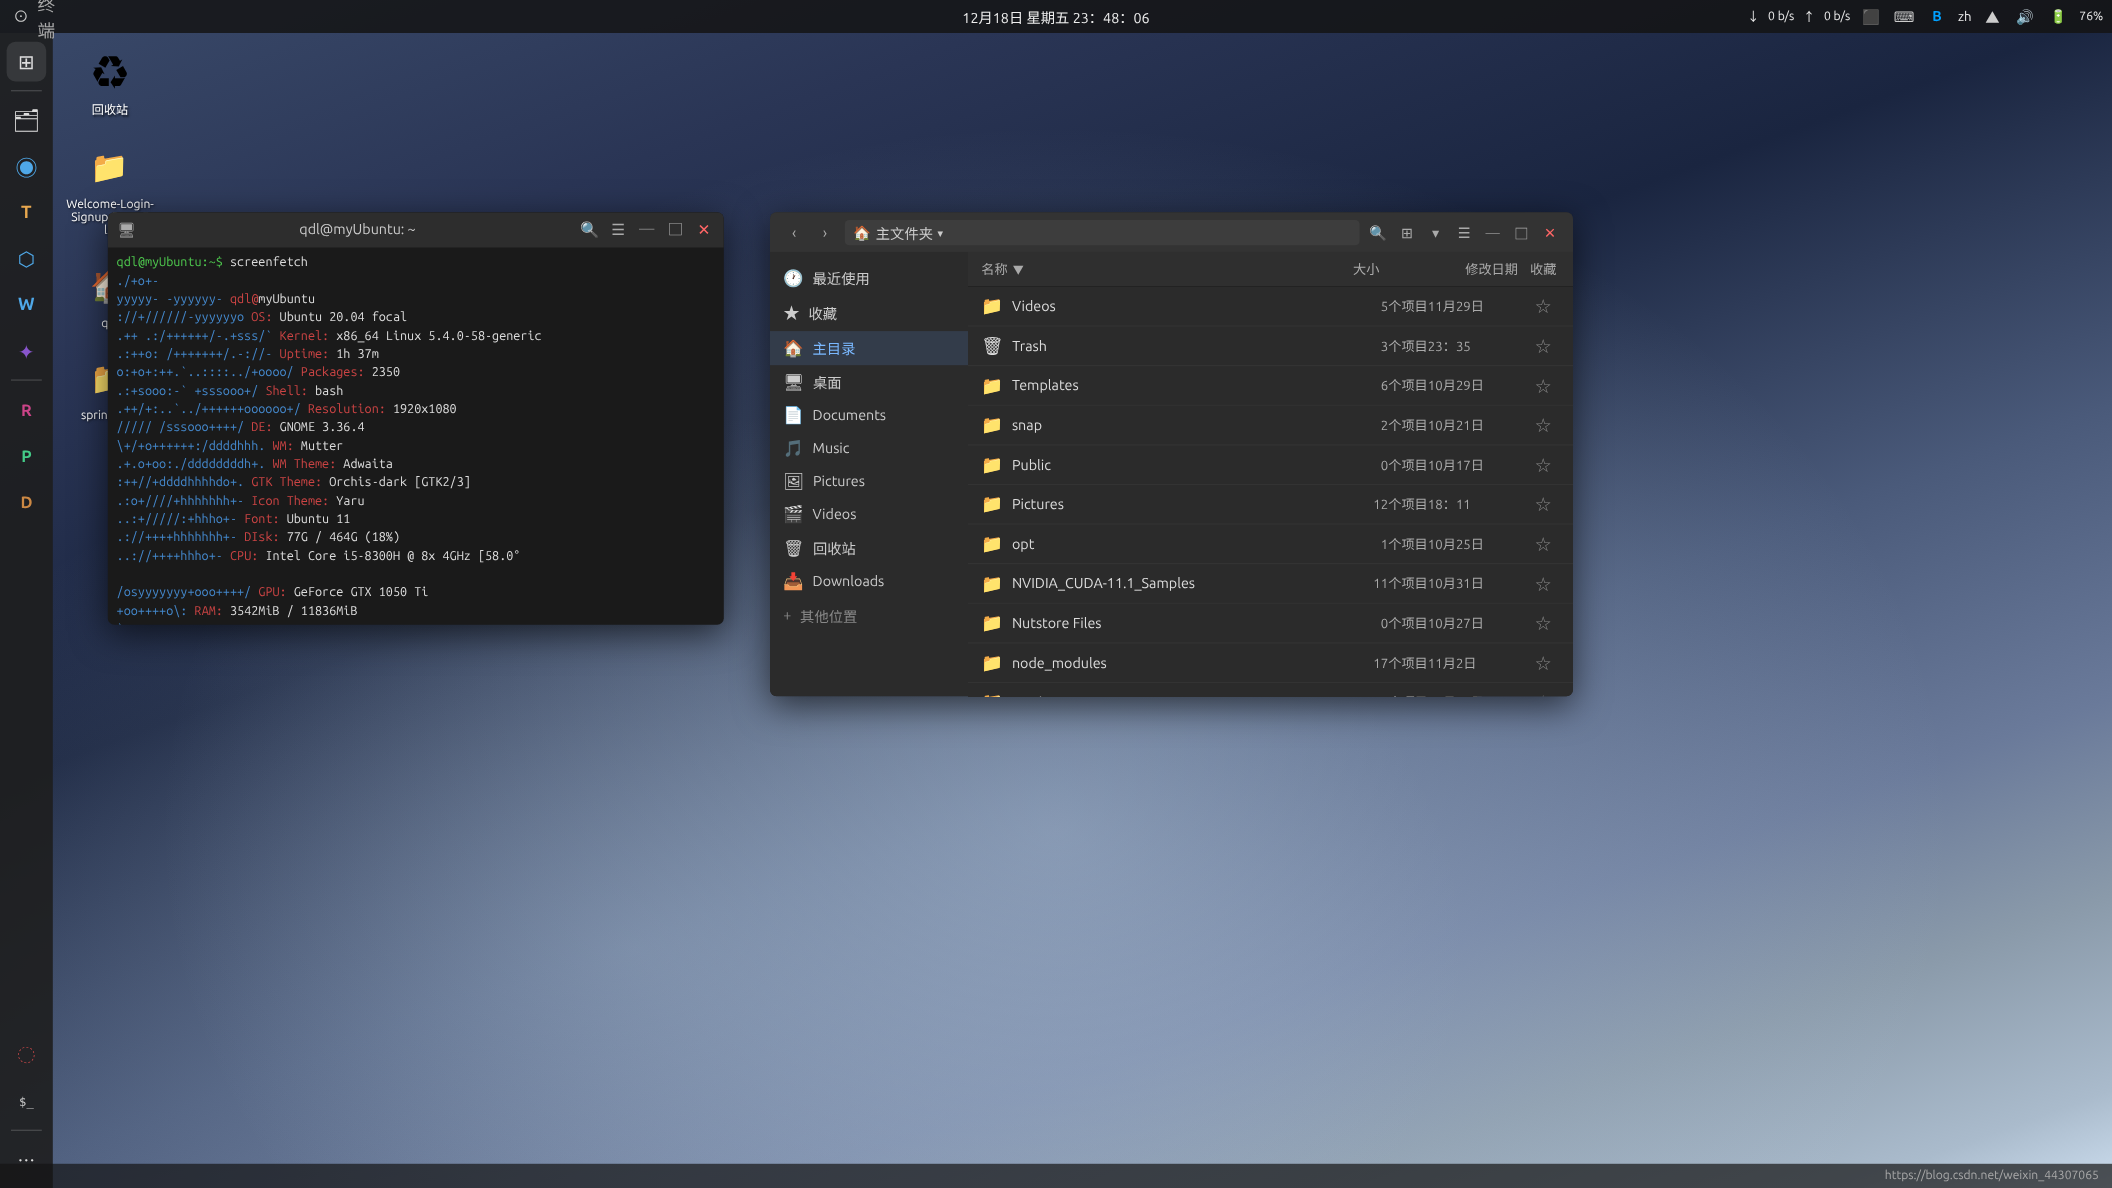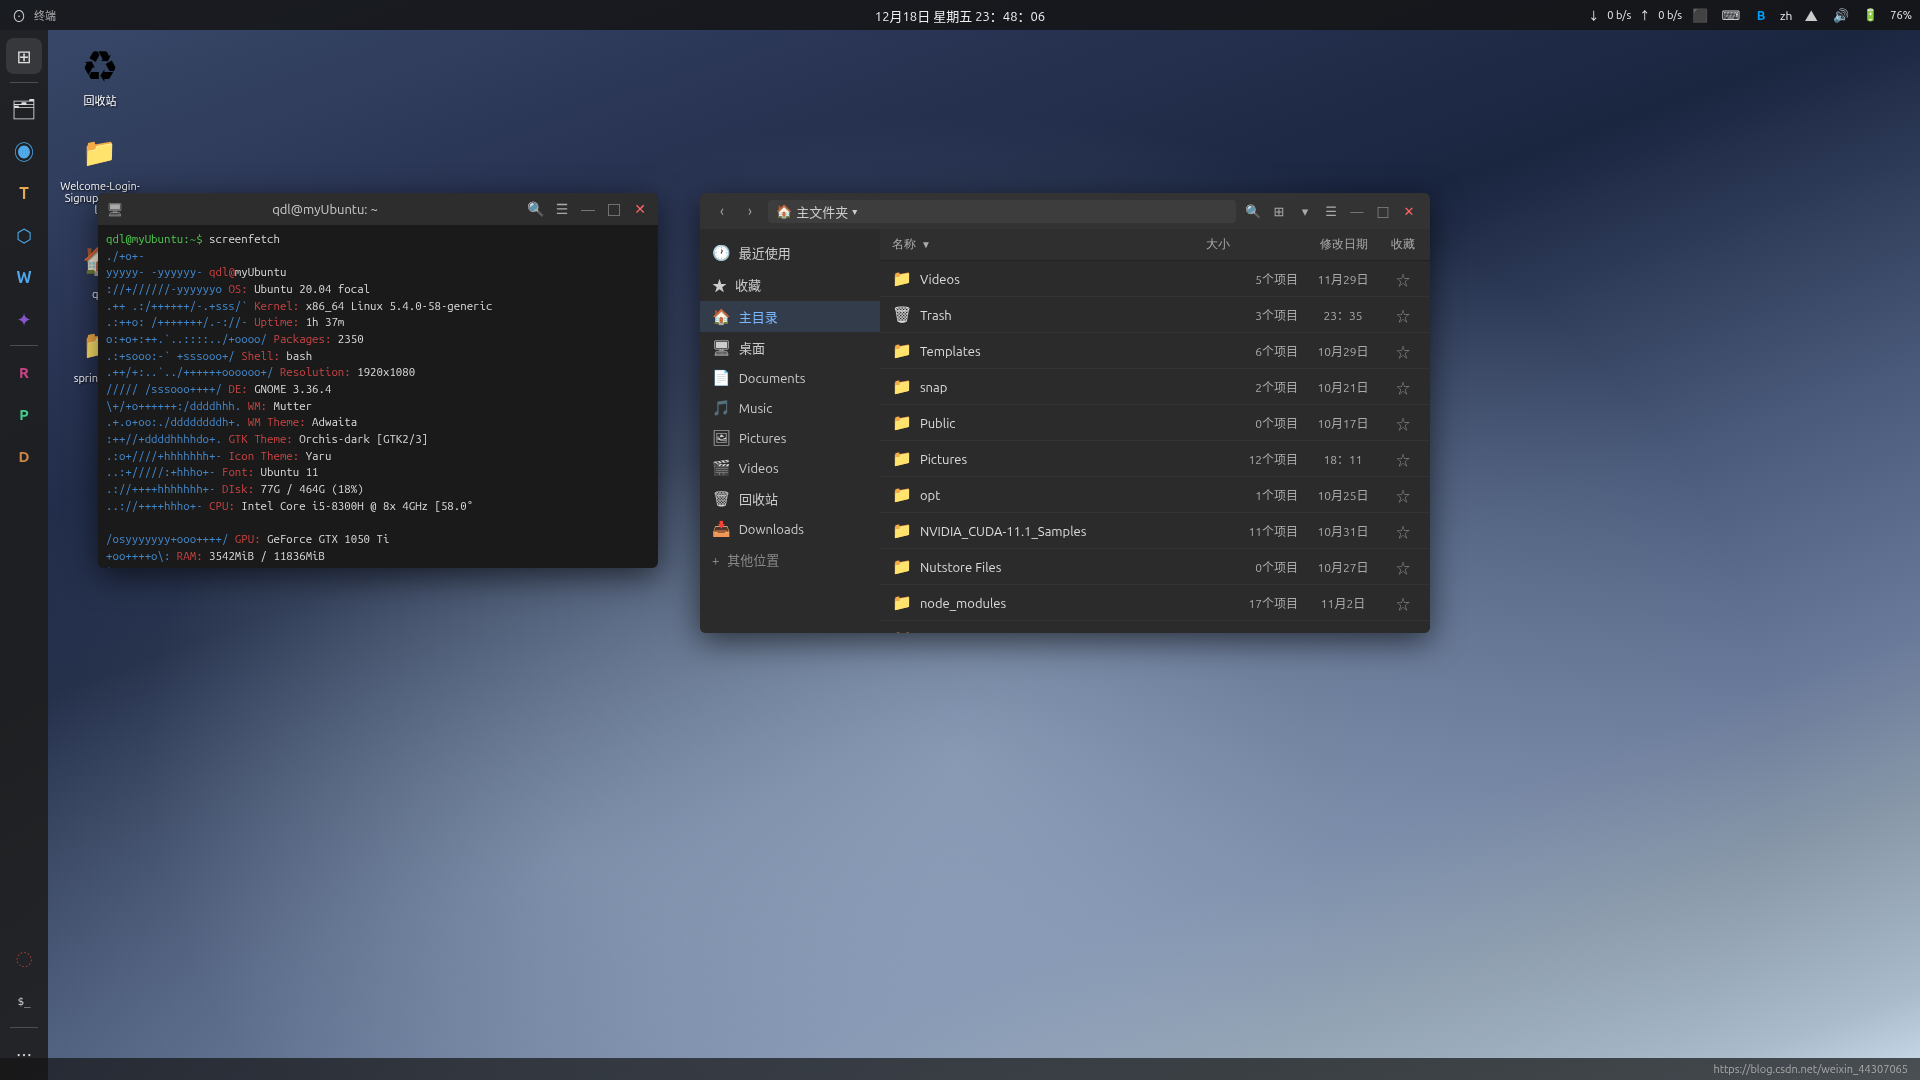--- a/index.html
+++ b/index.html
@@ -323,24 +323,23 @@
       display: flex;
       flex-direction: column;
       overflow: hidden;
     }
     .fm-toolbar {
       height: 32px;
       background: #2f2f2f;
       display: flex;
       align-items: center;
       padding: 0 12px;
-      gap: 20px;
+      gap: 8px;
       flex-shrink: 0;
       border-bottom: 1px solid #222;
-      font-family: Liberation Serif, serif;
     }
     .fm-col-header {
       color: #aaa;
       font-size: 12px;
     }
     .fm-col-name { flex: 1; }
     .fm-col-size { width: 80px; text-align: center; }
     .fm-col-date { width: 90px; text-align: right; }
     .fm-col-star { width: 30px; text-align: center; }
     .fm-sort-icon { font-size: 10px; margin-left: 2px; }
@@ -361,21 +360,21 @@
     .fm-file-name {
       flex: 1;
       display: flex;
       align-items: center;
       gap: 8px;
       color: #ddd;
       font-size: 13px;
     }
     .fm-file-icon { font-size: 16px; }
     .fm-file-size { width: 80px; text-align: right; color: #aaa; font-size: 12px; }
-    .fm-file-date { width: 90px; text-align: center; color: #aaa; font-size: 12px; }
+    .fm-file-date { width: 90px; text-align: left; color: #aaa; font-size: 12px; }
     .fm-file-star { width: 30px; text-align: center; color: #888; font-size: 14px; }
 
     
     .bottom-bar {
       position: absolute;
       bottom: 0;
       left: 0;
       right: 0;
       height: 22px;
       background: rgba(20,20,20,0.7);
@@ -396,21 +395,21 @@
     ::-webkit-scrollbar-thumb { background: rgba(255,255,255,0.2); border-radius: 3px; }
   </style>
 </head>
 <body>
 
 <div class="desktop-bg"></div>
 
 <div class="taskbar">
   <div class="taskbar-left">
     <div class="taskbar-icon">⊙</div>
-    <div class="taskbar-icon" style="font-size:11px;color:#aaa;text-align:right;">终端</div>
+    <div class="taskbar-icon" style="font-size:16px;color:#aaa;">终端</div>
   </div>
   <div class="taskbar-center">
     <span>12月18日 星期五  23：48：06</span>
   </div>
   <div class="taskbar-right">
     <span style="font-size:11px;">↓</span>
     <span style="font-size:11px;">0 b/s</span>
     <span style="font-size:11px;">↑</span>
     <span style="font-size:11px;">0 b/s</span>
     <div class="taskbar-icon" style="font-size:13px;">⬛</div>

